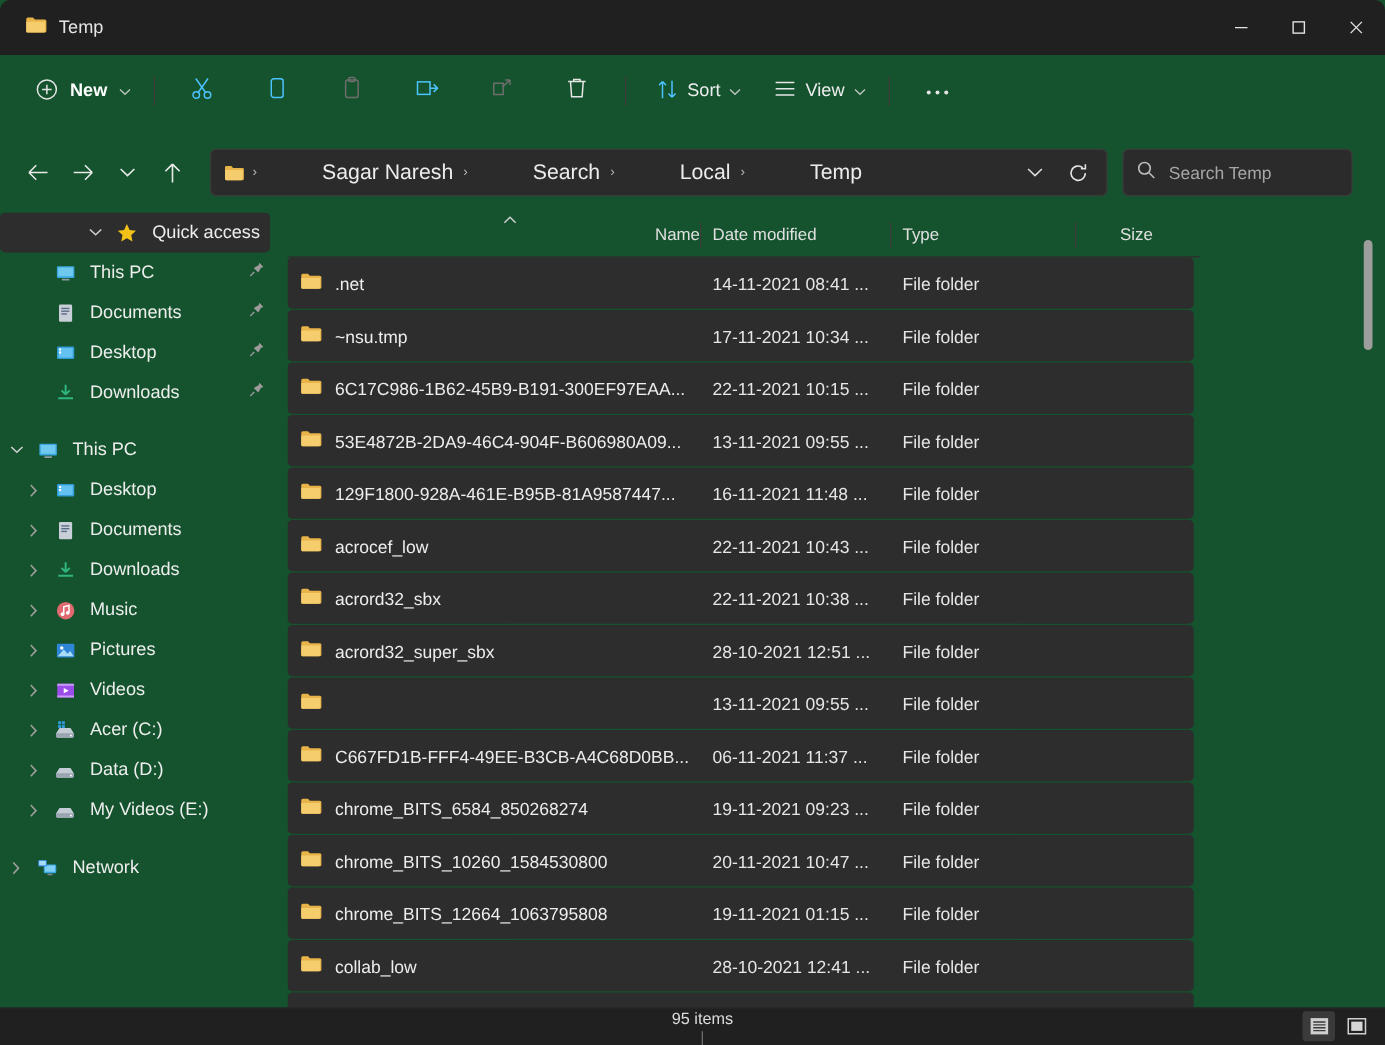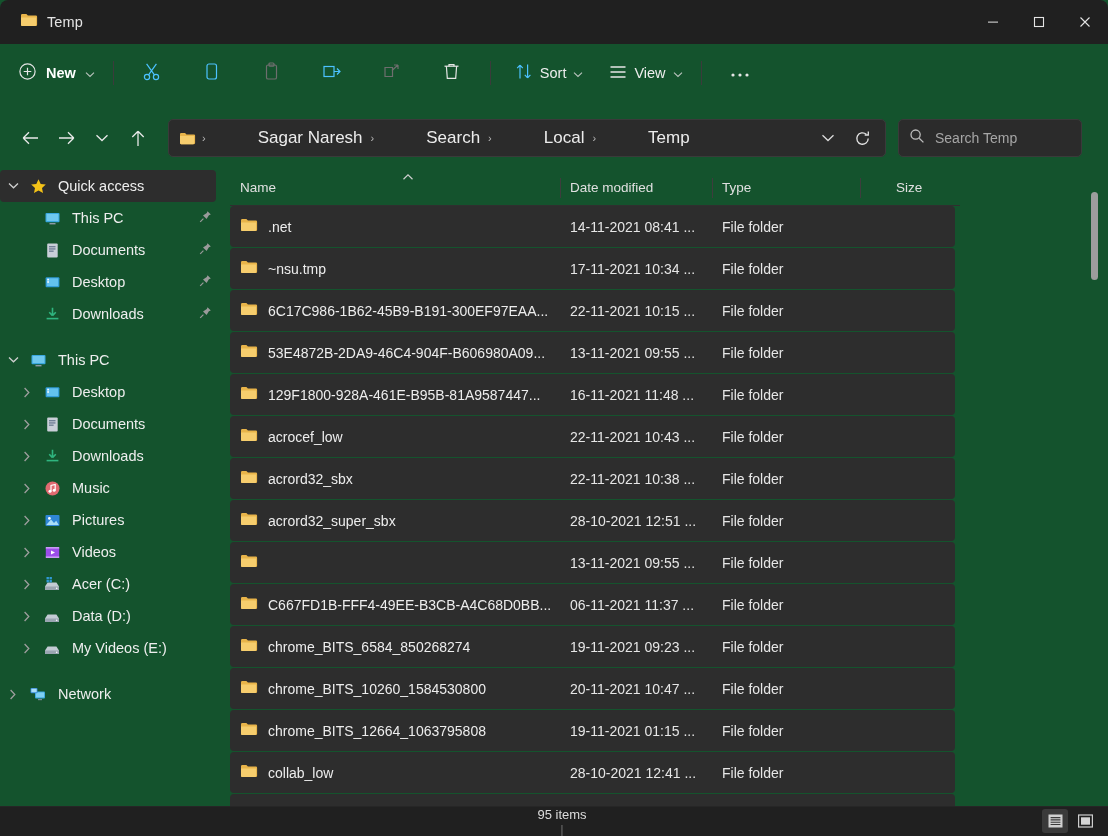--- a/index.html
+++ b/index.html
@@ -26,21 +26,21 @@
   .winbtns { position: absolute; right: 0; top: 0; height: 44px; display: flex; }
   .winbtn {
     width: 46px; height: 44px; display: flex; align-items: center; justify-content: center;
     color: #e8e8e8;
   }
   .winbtn svg { display: block; }
 
   
   .cmdbar {
     position: absolute; top: 44px; left: 0; width: 1108px; height: 58px;
-    display: flex; align-items: center; padding-left: 8px; gap: 0;
+    display: flex; align-items: center; padding-left: 18px; gap: 0;
   }
   .cmd-new {
     display: flex; align-items: center; gap: 9px; height: 34px; padding: 0 10px;
     border-radius: 5px; color: #ffffff; font-size: 14.5px; font-weight: bold;
   }
   .cmd-btn {
     width: 40px; height: 34px; display: flex; align-items: center; justify-content: center;
     border-radius: 5px; margin: 0 10px;
   }
   .cmd-text {
@@ -87,21 +87,21 @@
 
   
   .sidebar {
     position: absolute; top: 170px; left: 0; width: 222px; height: 636px;
     overflow: hidden;
   }
   .navitem {
     display: flex; align-items: center; height: 32px; position: relative;
     padding-right: 8px;
   }
-  .navitem.sel { background: #2d2d2d; width: 216px; border-radius: 4px; }
+  .navitem.sel { background: #2d2d2d; width: 216px; border-radius: 4px; justify-content: flex-end; }
   .twisty {
     width: 26px; min-width: 26px; display: flex; align-items: center; justify-content: center;
     color: #c9c9c9; font-size: 10px;
   }
   .navicon {
     width: 24px; min-width: 24px; display: flex; align-items: center; justify-content: center;
     margin-right: 8px;
   }
   .navlabel { font-size: 14.5px; color: #eeeeee; white-space: nowrap; }
   .pin { position: absolute; right: 10px; color: #9a9a9a; }
@@ -115,21 +115,21 @@
   }
   .colhead {
     display: flex; align-items: center; height: 36px; position: relative;
     border-bottom: 1px solid #2f2f2f; width: 730px;
   }
   .col { font-size: 13.5px; color: #e0e0e0; position: relative; height: 36px;
          display: flex; align-items: center; padding-left: 10px; }
   .col + .col::before {
     content: ""; position: absolute; left: 0; top: 8px; width: 1px; height: 20px; background: #3d3d3d;
   }
-  .c-name { width: 330px; }
+  .c-name { width: 330px; justify-content: flex-end; }
   .c-date { width: 152px; }
   .c-type { width: 148px; }
   .c-size { width: 100px; padding-left: 36px; }
   .sortcaret {
     position: absolute; left: 172px; top: 2px; color: #cfcfcf; font-size: 10px;
   }
 
   .rows { position: relative; }
   .row {
     display: flex; align-items: center; height: 41px; width: 725px;

